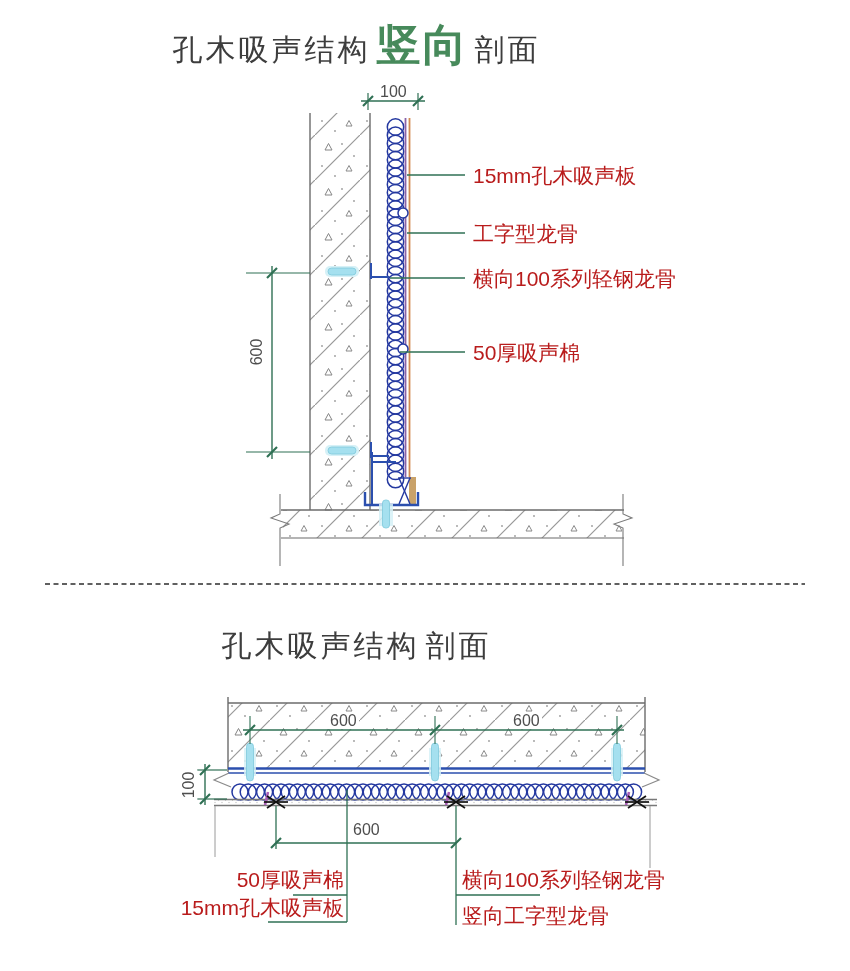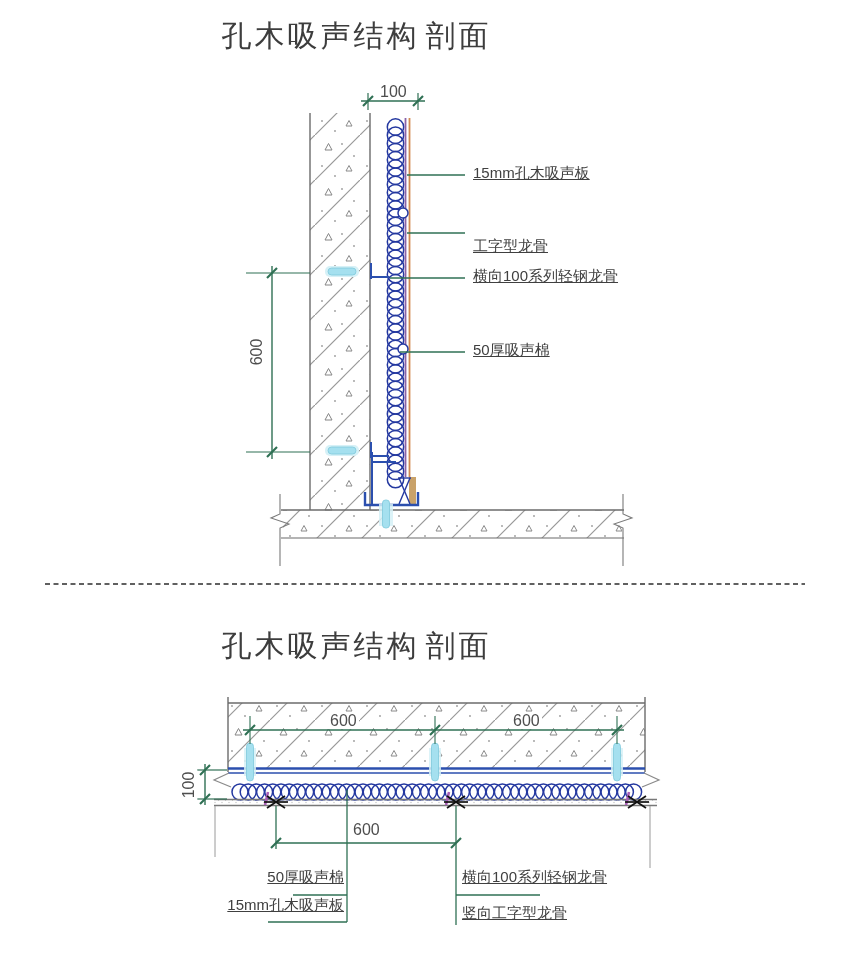--- a/index.html
+++ b/index.html
@@ -7,21 +7,21 @@
        font-family:"Liberation Sans", sans-serif; overflow:hidden;}
   svg{position:absolute;left:0;top:0;}
 
   
   .title-row{position:absolute;left:0;width:713px;display:flex;justify-content:center;
              align-items:baseline;gap:6px;white-space:nowrap;}
   .title-main{font-size:30px;letter-spacing:3px;color:#3d3d3d;font-weight:500;}
   .title-green{font-size:44px;letter-spacing:2px;color:#478a5b;font-weight:600;}
 
   
-  .lbl{position:absolute;font-size:15px;color:#404040;line-height:1.15;white-space:nowrap;text-decoration:underline;}
+  .lbl{position:absolute;font-size:21px;color:#b91c1c;line-height:1.15;white-space:nowrap;}
   .dim{position:absolute;font-size:16px;color:#4e4e4e;line-height:1;white-space:nowrap;
        background:#ffffff;padding:0 2px;}
   .dim-rot{transform:rotate(-90deg);transform-origin:center center;}
   .ralign{text-align:right;}
 </style>
 </head>
 <body>
 
 <svg width="850" height="971" viewBox="0 0 850 971">
   <defs>
@@ -306,28 +306,29 @@
       <line x1="451" y1="848" x2="461" y2="838" stroke-width="2.2"></line>
       <line x1="293" y1="895" x2="347" y2="895"></line>
       <line x1="268" y1="922" x2="347" y2="922"></line>
       <line x1="456" y1="895" x2="540" y2="895"></line>
     </g>
   </g>
 </svg>
 
 <div class="title-row" style="top:16px;">
   <span class="title-main">孔木吸声结构</span>
+  <span class="title-green">竖向</span>
   <span class="title-main">剖面</span>
 </div>
 
 <div class="dim" style="left:378px;top:84px;">100</div>
 <div class="dim dim-rot" style="left:242px;top:344px;">600</div>
 
 <div class="lbl" style="left:473px;top:164px;">15mm孔木吸声板</div>
-<div class="lbl" style="left:473px;top:222px;margin-top:15px;">工字型龙骨</div>
+<div class="lbl" style="left:473px;top:222px;">工字型龙骨</div>
 <div class="lbl" style="left:473px;top:267px;">横向100系列轻钢龙骨</div>
 <div class="lbl" style="left:473px;top:341px;">50厚吸声棉</div>
 
 <div class="title-row" style="top:626px;">
   <span class="title-main">孔木吸声结构</span>
   <span class="title-main">剖面</span>
 </div>
 
 <div class="dim" style="left:328px;top:713px;">600</div>
 <div class="dim" style="left:511px;top:713px;">600</div>

